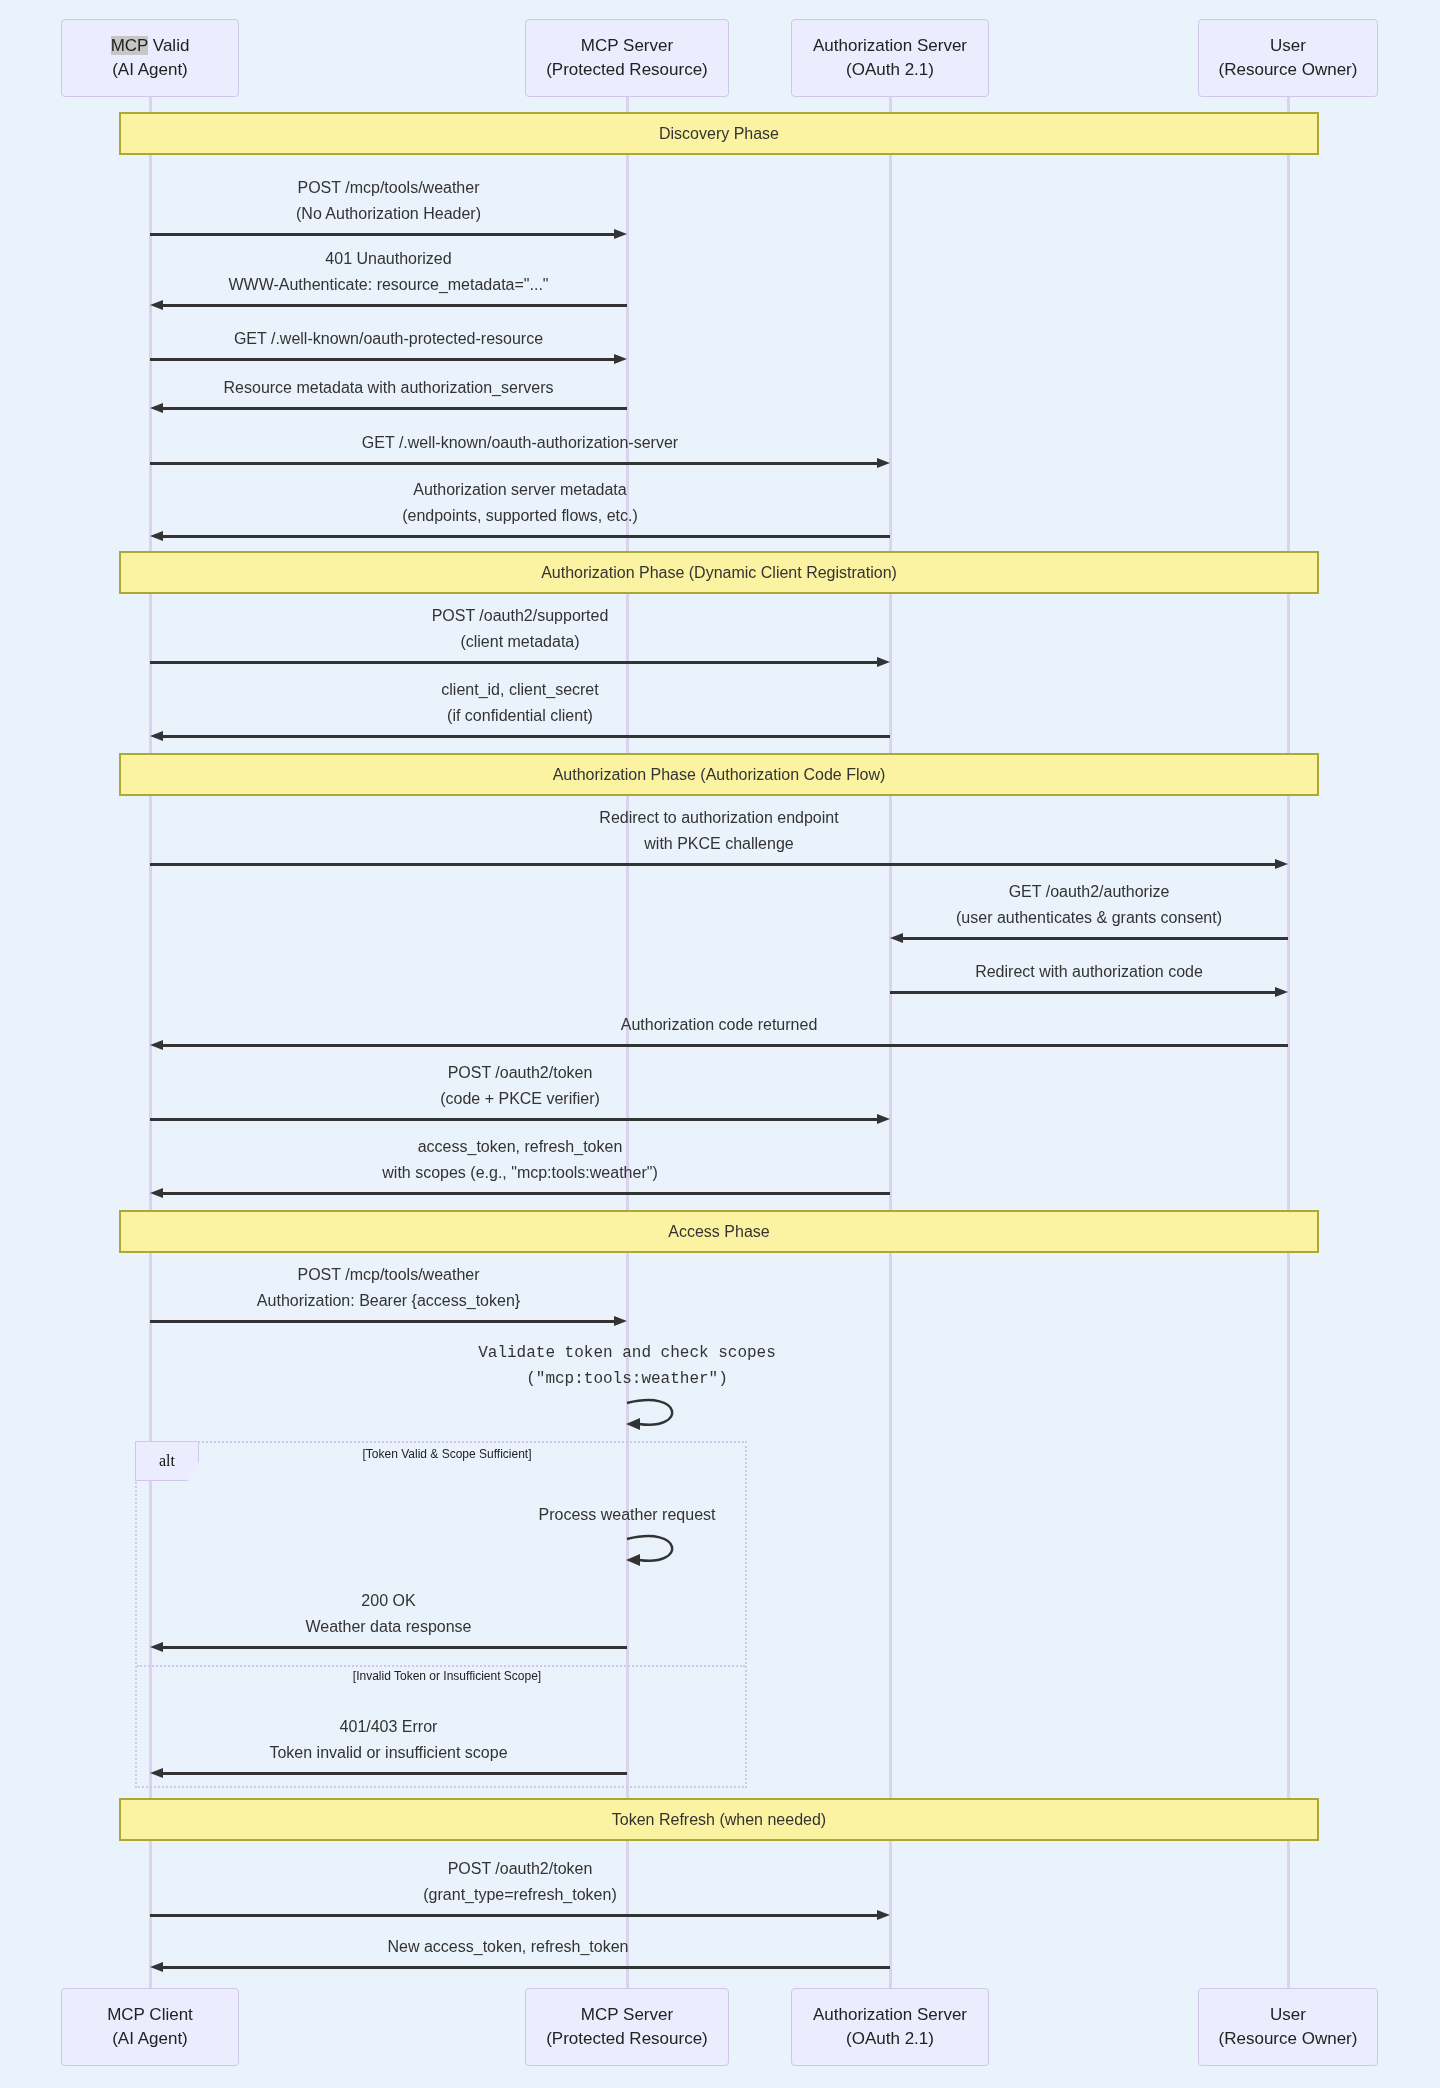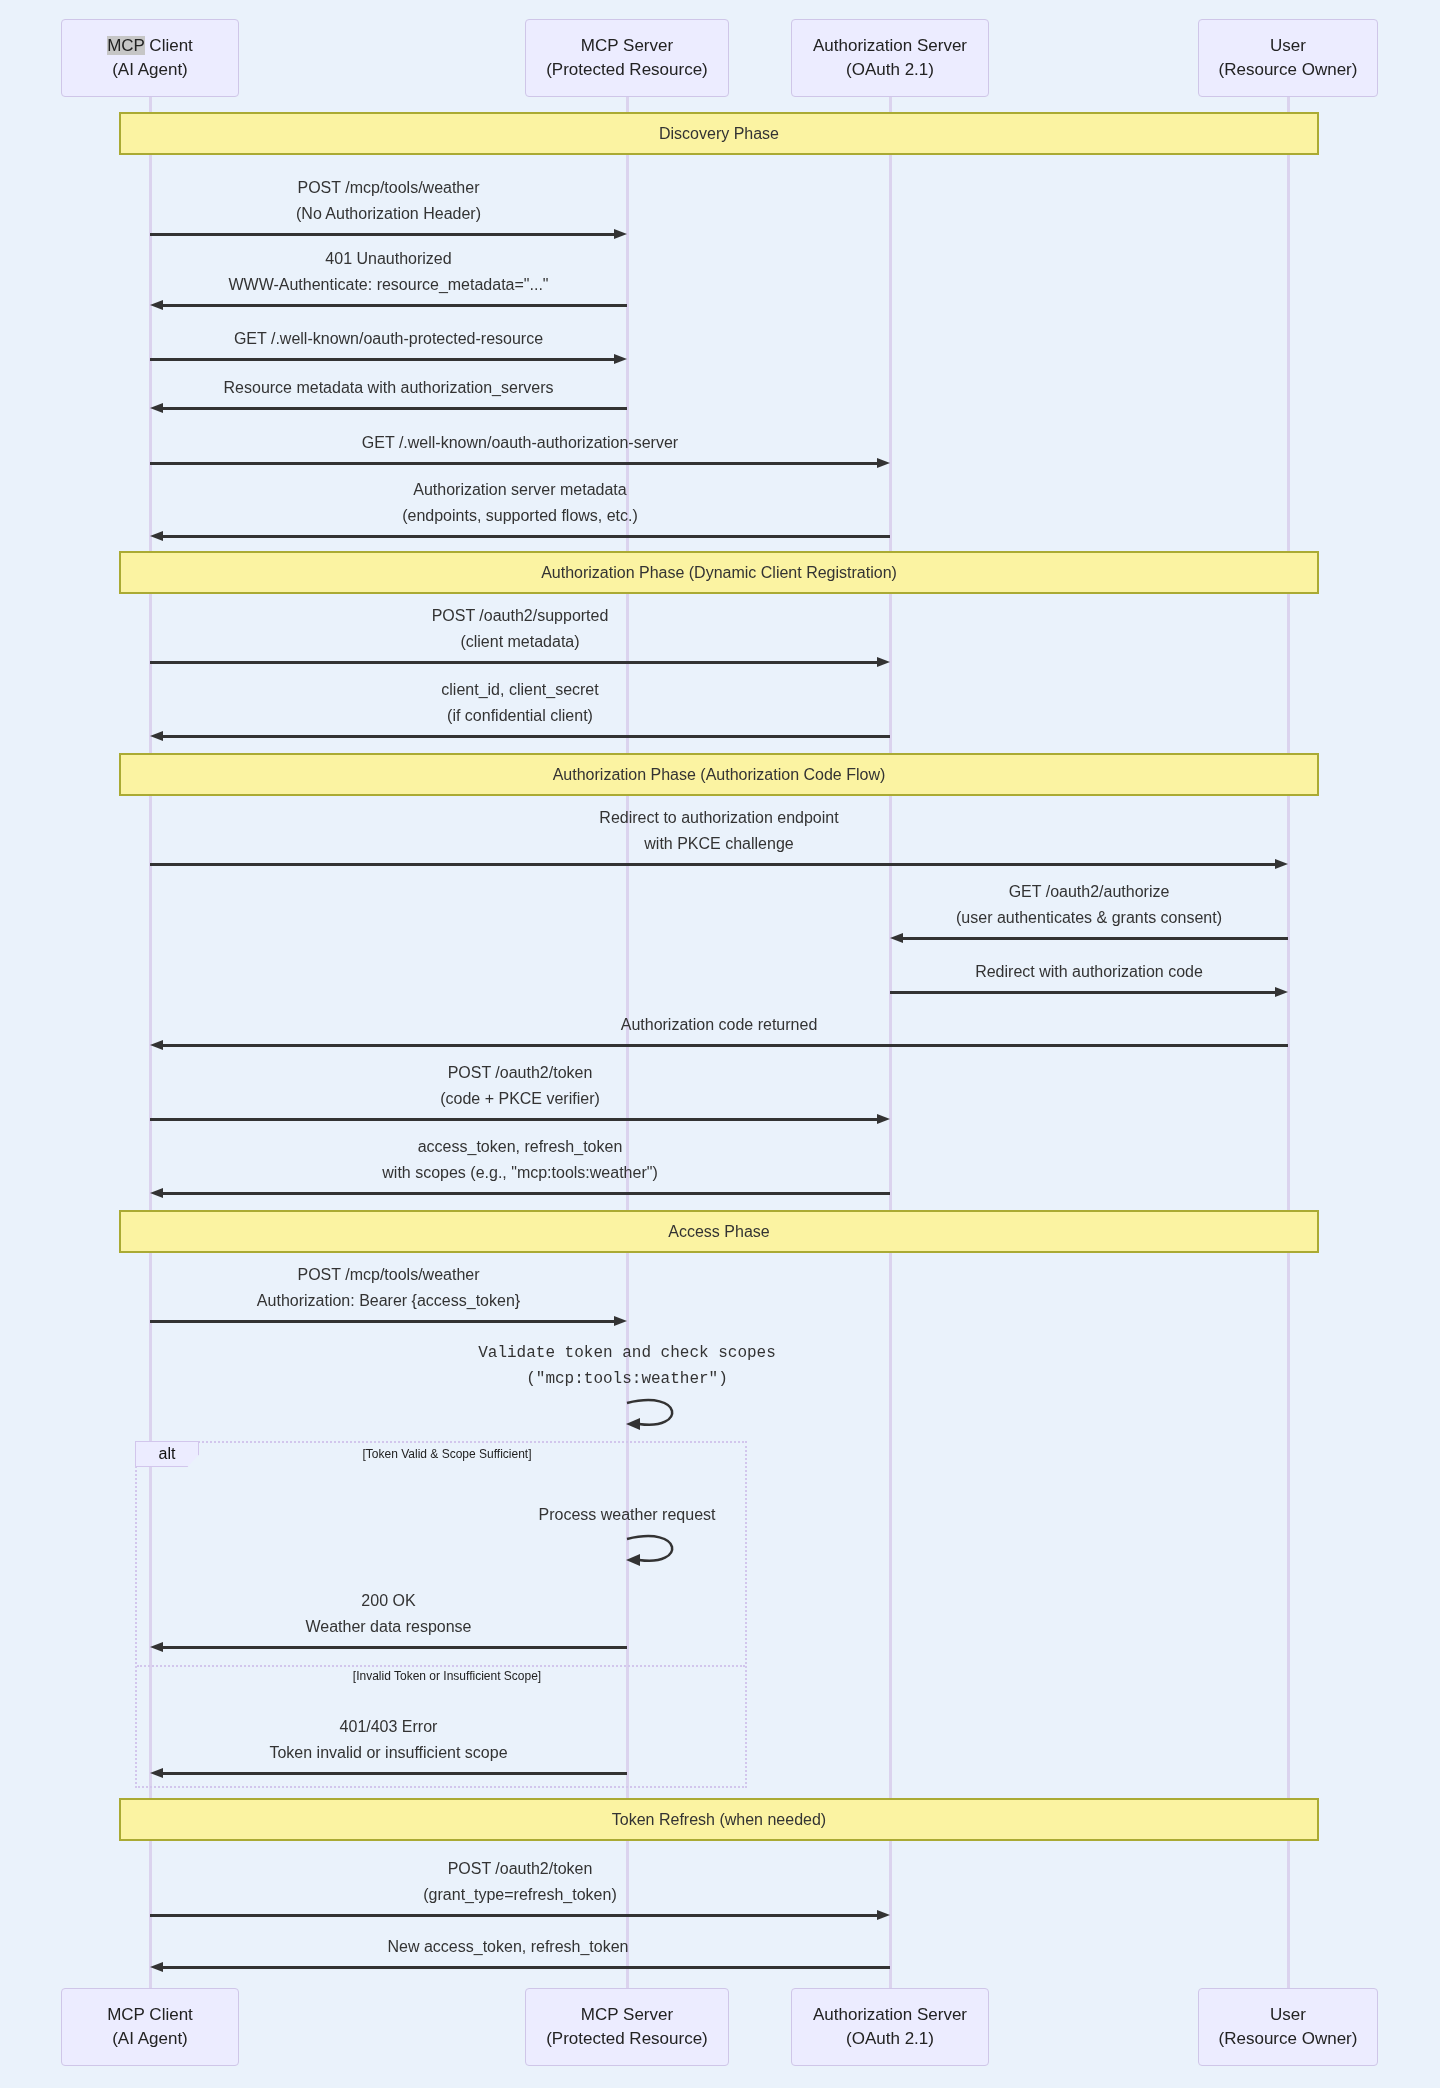--- a/index.html
+++ b/index.html
@@ -187,26 +187,26 @@
       <div>(grant_type=refresh_token)</div>
     </div>
     <div class="msg-line" style="left: 150px; width: 728px; top: 1914px;"></div>
     <div class="head-r" style="left: 877px; top: 1910px;"></div>
     <div class="msg-label" style="left: 508px; top: 1934px;">
       <div>New access_token, refresh_token</div>
     </div>
     <div class="msg-line" style="left: 162px; width: 728px; top: 1966px;"></div>
     <div class="head-l" style="left: 150px; top: 1962px;"></div>
     <div class="alt-frame" style="left: 135px; top: 1441px; width: 612px; height: 347px;"></div>
-    <div class="alt-tab" style="left: 135px; top: 1441px; width: 64px; height: 26px;">alt</div>
+    <div class="alt-tab" style="left: 135px; top: 1441px; width: 64px; height: 40px; font-family: Liberation Serif, serif;">alt</div>
     <div class="alt-divider" style="left: 137px; top: 1665px; width: 608px;"></div>
     <div class="case-label" style="left: 447px; top: 1447px;">[Token Valid &amp; Scope Sufficient]</div>
     <div class="case-label" style="left: 447px; top: 1669px;">[Invalid Token or Insufficient Scope]</div>
     <div class="actor-box" style="left: 61px; top: 19px; width: 178px;">
-      <div><span class="hl">MCP</span><span> Client</span></div>
+      <div><span class="hl">MCP</span><span> Valid</span></div>
       <div>(AI Agent)</div>
     </div>
     <div class="actor-box" style="left: 525px; top: 19px; width: 204px;">
       <div>MCP Server</div>
       <div>(Protected Resource)</div>
     </div>
     <div class="actor-box" style="left: 791px; top: 19px; width: 198px;">
       <div>Authorization Server</div>
       <div>(OAuth 2.1)</div>
     </div>

